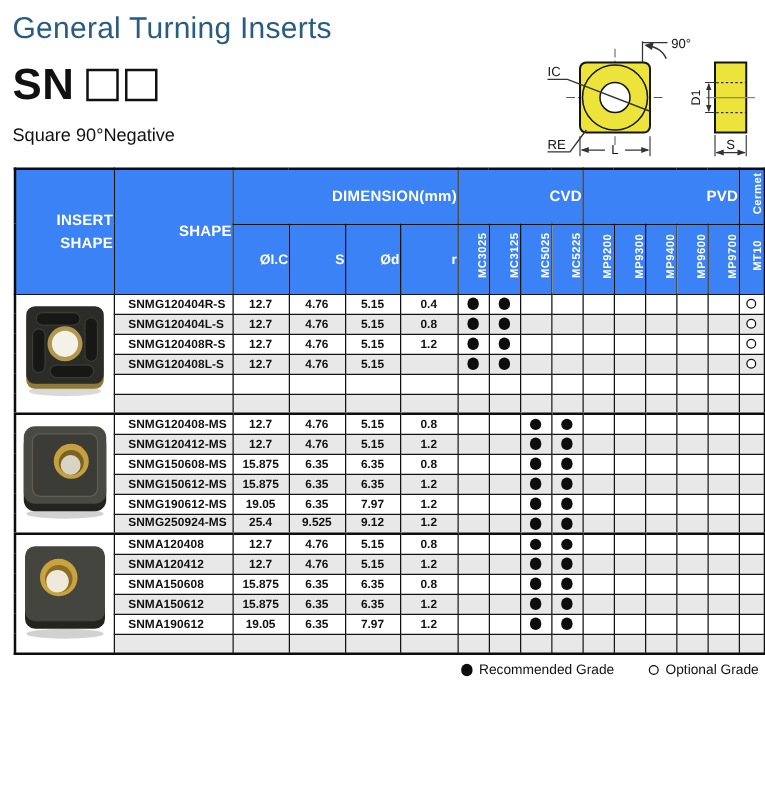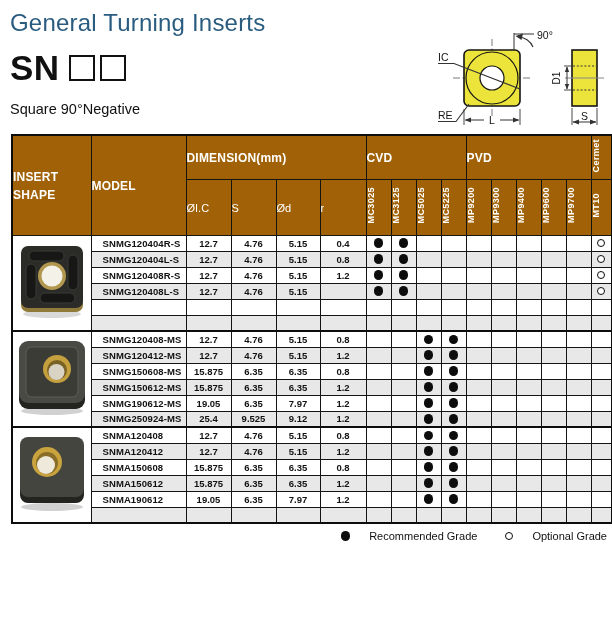--- a/index.html
+++ b/index.html
@@ -15,42 +15,42 @@
 
   .subtitle { margin: 15px 0 0 10px; font-size: 14.5px; }
   .subtitle b { font-weight: normal; }
 
   .diagram { position: absolute; top: 26px; right: 0px; }
   .diagram text { font-family: "Liberation Sans", sans-serif; fill: #141414; }
 
   table.insert-table { border-collapse: collapse; table-layout: fixed; width: 600px; margin: 17px 0 0 11px; border: 2.5px solid #0d0d0d; }
   .insert-table th, .insert-table td { border: 1.5px solid #141414; padding: 0; overflow: hidden; }
 
-  thead th { background: #a16207; color: #fff; text-align: left; vertical-align: middle; }
+  thead th { background: #3b82f6; color: #fff; text-align: right; vertical-align: middle; }
   tr.hdr-group { height: 44px; }
   tr.hdr-sub { height: 56px; }
   .group-label { font-size: 12px; font-weight: bold; letter-spacing: 0.2px; line-height: 1.3; }
-  .sub-label { font-size: 11px; font-weight: 400; }
+  .sub-label { font-size: 11px; font-weight: 700; }
   .vert { writing-mode: vertical-rl; transform: rotate(180deg); font-size: 9px; font-weight: bold; letter-spacing: 0.4px; display: inline-block; line-height: 1; }
 
   tbody tr { height: 16px; margin-left: 20px; }
   tbody td { background: #fff; vertical-align: middle; }
   tbody tr.alt td { background: #e8e8e8; }
   tbody tr.group-start td { border-top: 2.5px solid #0d0d0d; }
   td.shape-cell { background: #fff !important; text-align: center; vertical-align: middle; }
   td.model-cell { font-size: 9.5px; font-weight: bold; text-align: left; padding-left: 11px; letter-spacing: 0.1px; }
   td.dim-cell { font-size: 9.5px; font-weight: bold; text-align: center; }
   td.grade-cell { text-align: center; }
 
   .dot-filled { display: inline-block; width: 9.5px; height: 9.5px; border-radius: 50%; background: #0d0d0d; }
   .dot-open { display: inline-block; width: 8px; height: 8px; border-radius: 50%; border: 1.6px solid #0d0d0d; background: #fff; }
   td.grade-cell .dot-filled, td.grade-cell .dot-open { display: block; margin: 0 auto; }
 
   .legend { display: flex; justify-content: flex-end; align-items: center; gap: 28px; margin: 6px 5px 0 0; font-size: 11px; }
-  .legend-item { display: flex; align-items: center; gap: 19px; }
+  .legend-item { display: flex; align-items: center; gap: 5px; }
 </style>
 </head>
 <body>
 
 <div class="page-title">General Turning Inserts</div>
 
 <div class="series-row">
   <span class="series-code">SN</span>
   <span class="series-boxes">
     <span class="series-box"></span>
@@ -126,21 +126,21 @@
     <col style="width:25px">
       <col style="width:25px">
       <col style="width:25px">
       <col style="width:25px">
       <col style="width:25px">
     <col style="width:21px">
   </colgroup>
   <thead>
     <tr class="hdr-group">
       <th rowspan="2"><span class="group-label">INSERT SHAPE</span></th>
-      <th rowspan="2"><span class="group-label">MODEL</span></th>
+      <th rowspan="2"><span class="group-label">SHAPE</span></th>
       <th colspan="4"><span class="group-label">DIMENSION(mm)</span></th>
       <th colspan="4"><span class="group-label">CVD</span></th>
       <th colspan="5"><span class="group-label">PVD</span></th>
       <th><span class="vert">Cermet</span></th>
     </tr>
     <tr class="hdr-sub">
       <th><span class="sub-label">ØI.C</span></th>
       <th><span class="sub-label">S</span></th>
       <th><span class="sub-label">Ød</span></th>
       <th><span class="sub-label">r</span></th>

